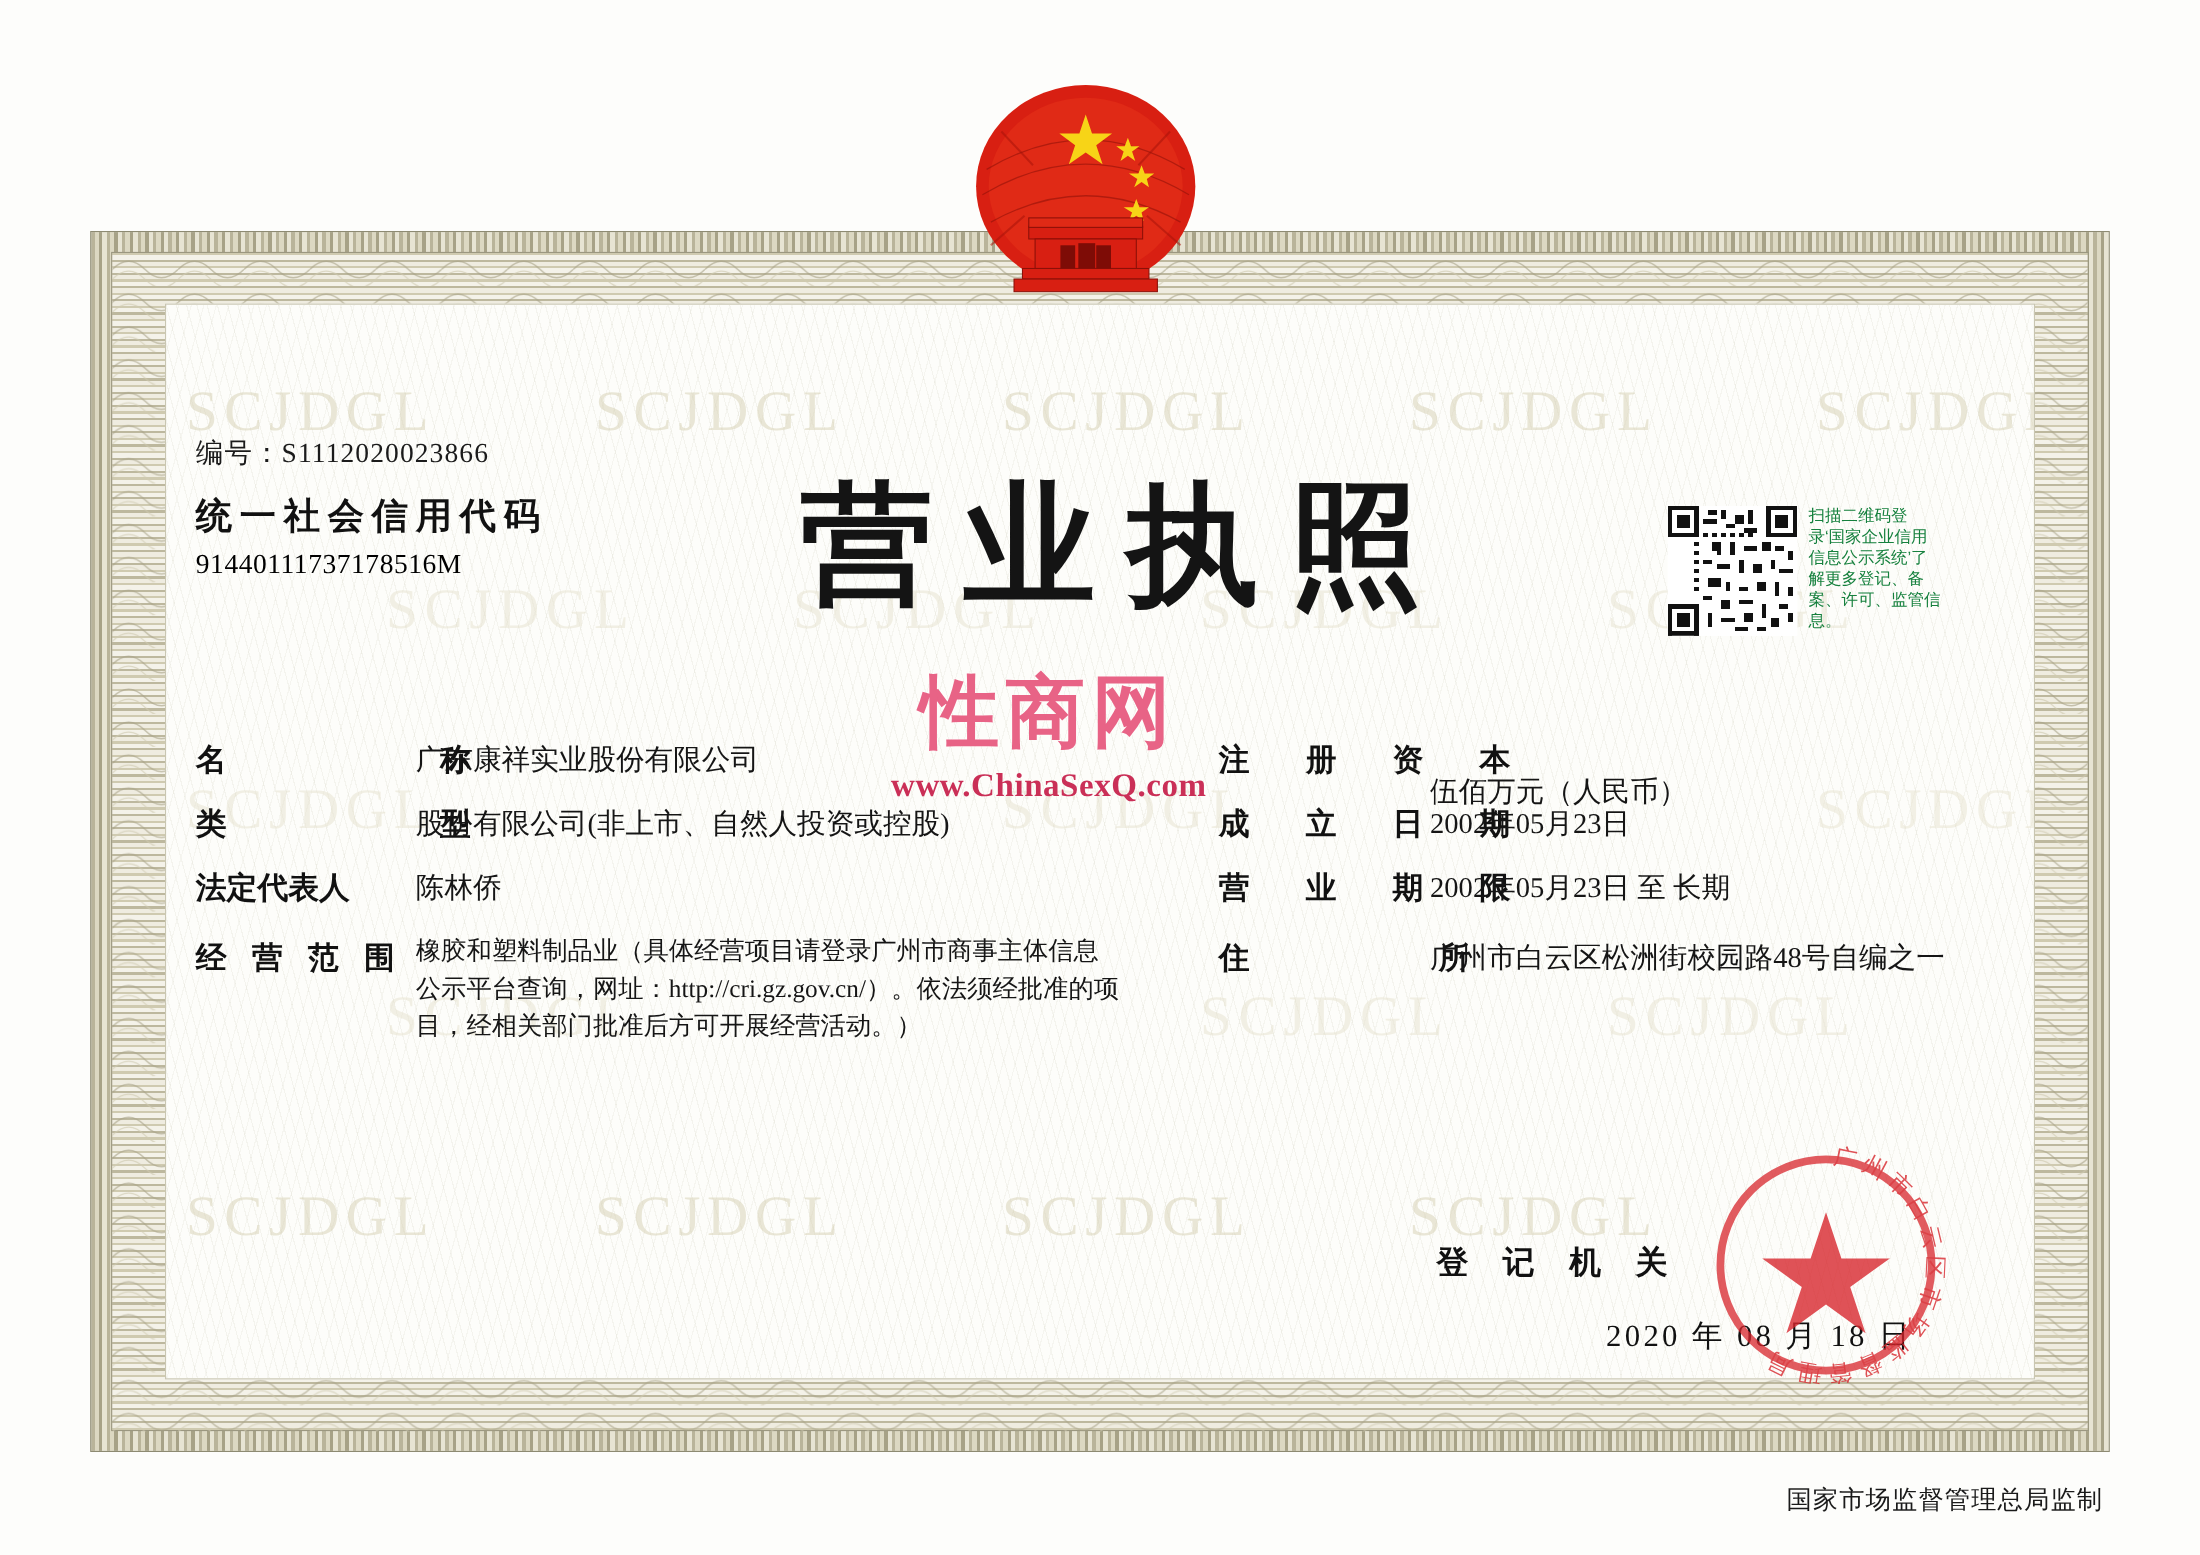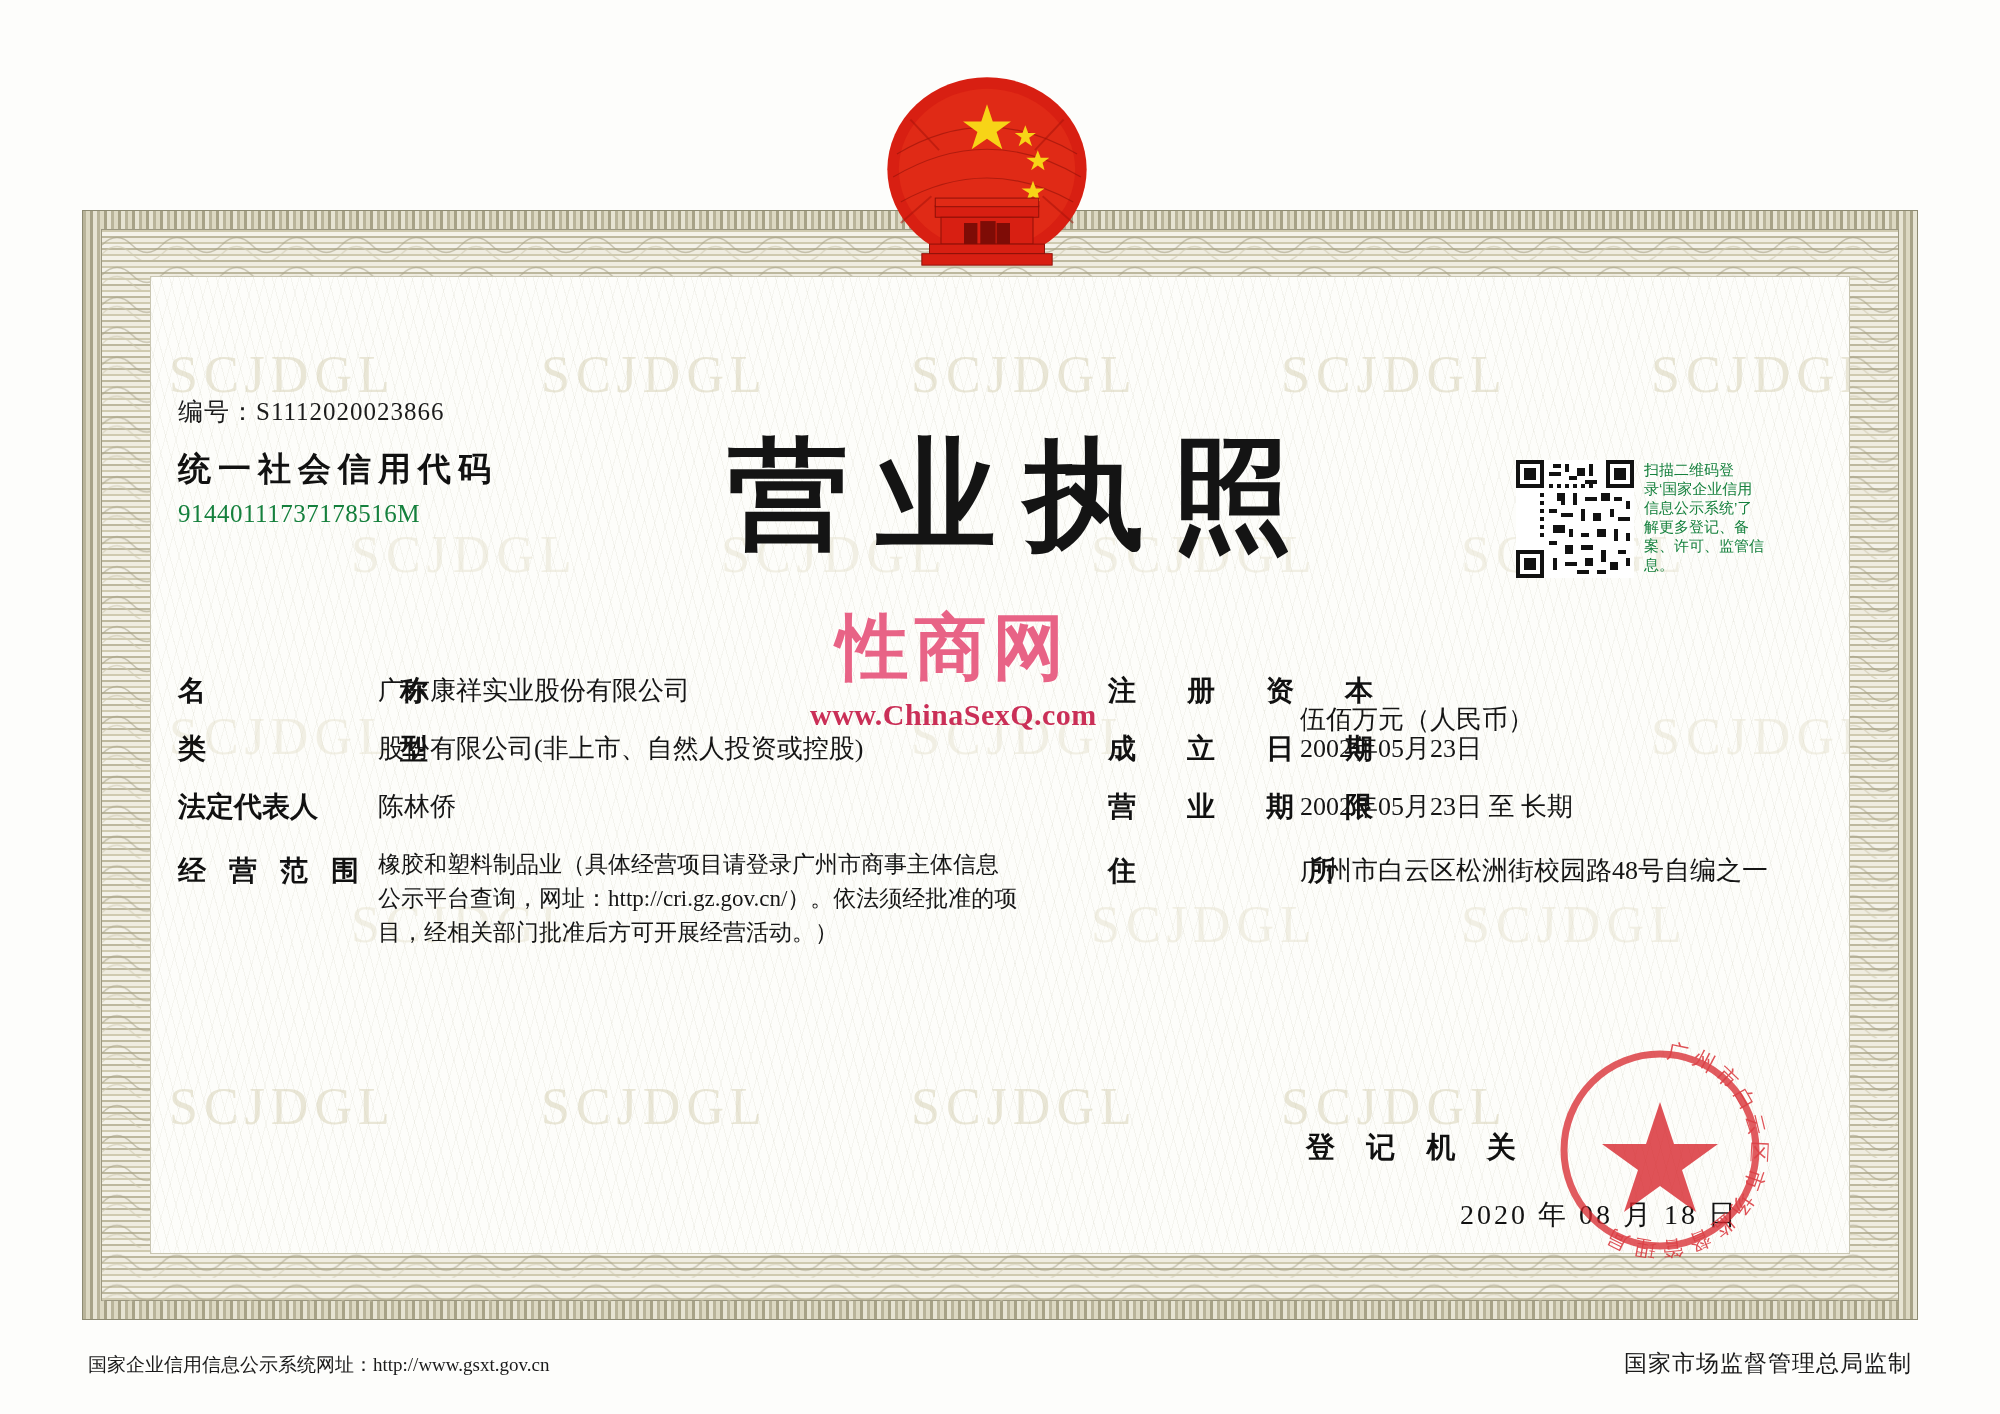--- a/index.html
+++ b/index.html
@@ -117,21 +117,21 @@
     font-weight: bold;
     letter-spacing: 7px;
     color: #111;
     z-index: 5;
   }
   .credit-code {
     position: absolute;
     left: 178px; top: 500px;
     font-size: 25px;
     letter-spacing: .5px;
-    color: #15803d;
+    color: #000000;
     z-index: 5;
   }
 
   .main-title {
     position: absolute;
     left: 610px; top: 415px;
     width: 800px;
     text-align: center;
     font-family: "Liberation Serif", "DejaVu Serif", serif;
     font-size: 120px;
@@ -475,15 +475,14 @@
     <text font-size="21" font-family="'Liberation Serif',serif" fill="#d7252b" opacity=".9" letter-spacing="5">
       <textPath href="#sealArc" startOffset="26%">广州市白云区市场监督管理局</textPath>
     </text>
   </svg>
 
   <div id="site-watermark">
     <div class="wm-chars">性商网</div>
     <div class="wm-url">www.ChinaSexQ.com</div>
   </div>
 
-  <div class="footer-left">国家企业信用信息公示系统网址：http://www.gsxt.gov.cn</div>
   <div class="footer-right">国家市场监督管理总局监制</div>
 </div>
 
 </body></html>

